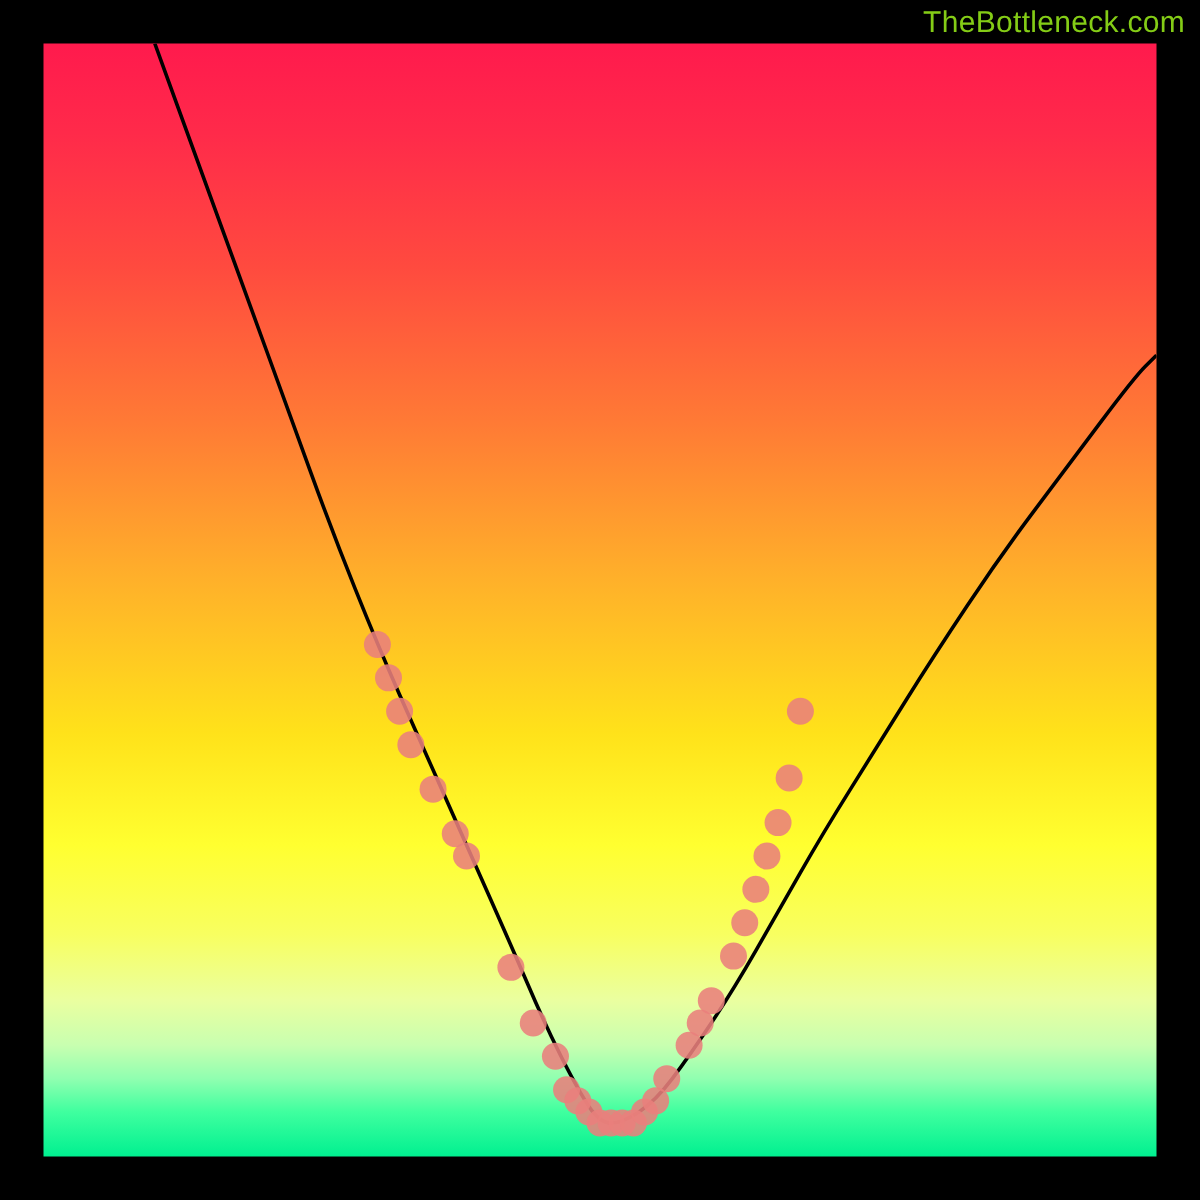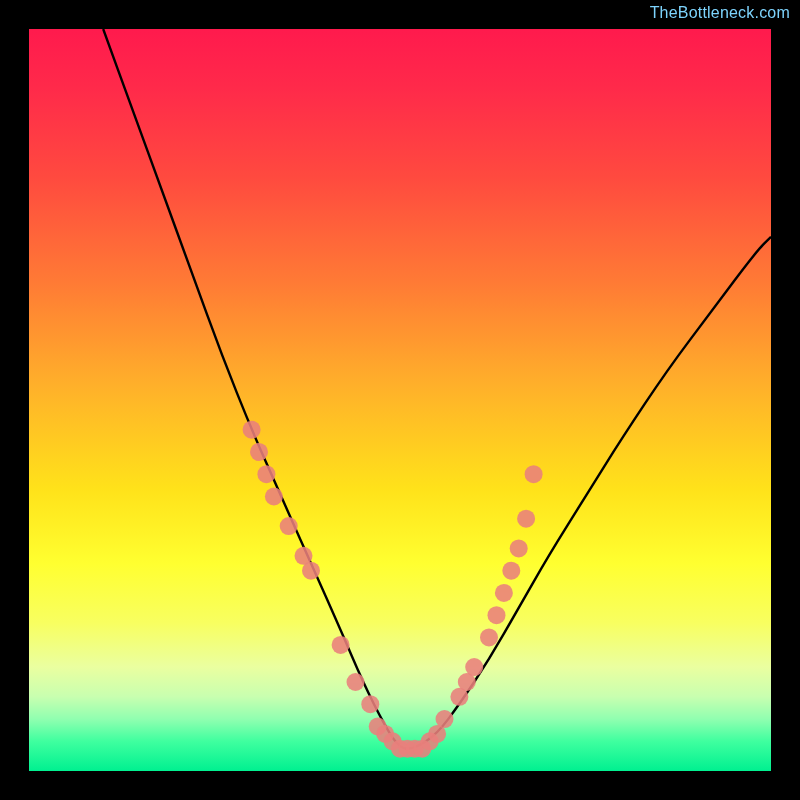--- a/index.html
+++ b/index.html
@@ -39,22 +39,22 @@
       #c8ffb0 90%,
       #90ffb0 93%,
       #3fff9f 96%,
       #00f090 100%
     );
   }
   .watermark {
     position: absolute;
     top: 4px;
     right: 10px;
-    color: #7dd3fc;
-    font-size: 16px;
+    color: #84cc16;
+    font-size: 20px;
     font-weight: 500;
     letter-spacing: 0.2px;
     user-select: none;
     margin-left: 32px;
   }
   svg.curve {
     position: absolute;
     left: 0;
     top: 0;
     width: 742px;

